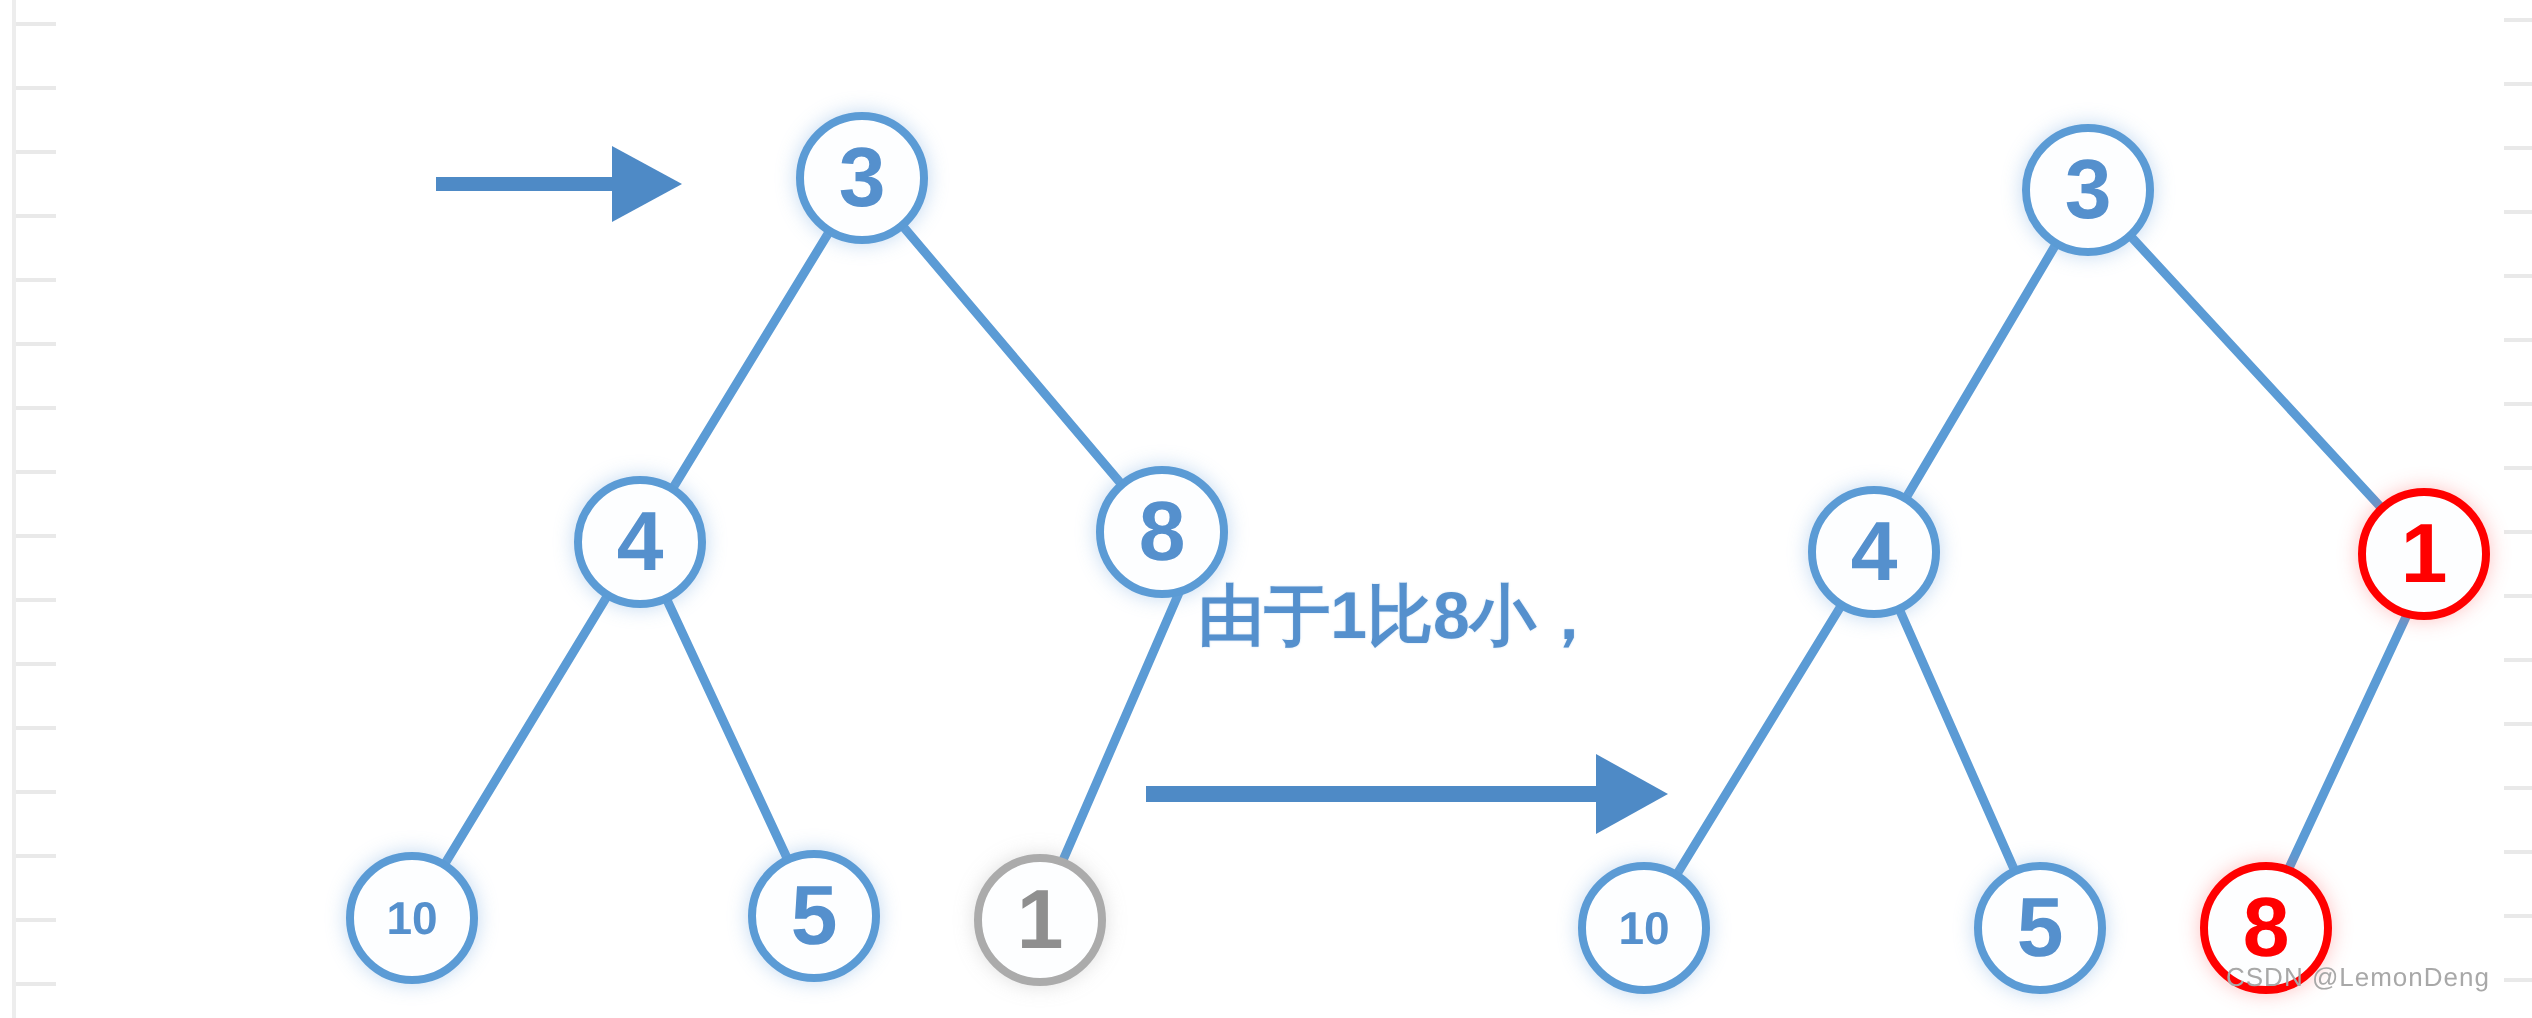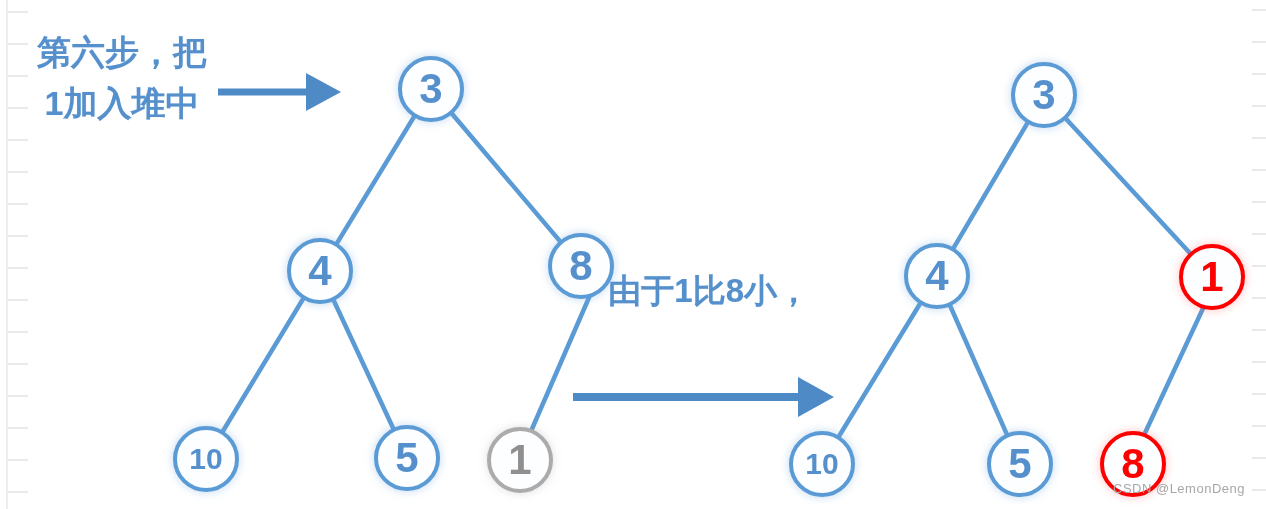--- a/index.html
+++ b/index.html
@@ -27,28 +27,28 @@
     background:#fdfeff;display:flex;align-items:center;justify-content:center;
     transform:translate(-50%,-50%);z-index:2;
   }
   .node-blue{border:4px solid #5B9BD5;box-shadow:0 0 10px rgba(120,170,225,.45);}
   .node-blue .nv{color:#5590CD;}
   .node-red{border:4px solid #FF0000;box-shadow:0 0 10px rgba(255,80,80,.35);}
   .node-red .nv{color:#FF0000;}
   .node-gray{border:4px solid #ABABAB;box-shadow:0 0 10px rgba(160,160,160,.35);}
   .node-gray .nv{color:#8F8F8F;}
   .nv{font-size:42px;font-weight:600;line-height:1;}
-  .node-wide .nv{font-size:30px;}
+  .node-wide .nv{font-size:23px;}
   
   .annotation{
     position:absolute;z-index:2;color:#5590CD;font-weight:bold;
     text-align:center;text-shadow:0 0 1px rgba(91,155,213,.35);
   }
   .annotation-step{left:22px;top:27px;width:200px;font-size:34px;line-height:51px;}
-  .annotation-swap{left:590px;top:266px;width:220px;font-size:33px;line-height:50px;text-align:right;}
+  .annotation-swap{left:590px;top:283px;width:220px;font-size:33px;line-height:50px;}
   .watermark{
     position:absolute;left:1113px;top:481px;z-index:3;
     font-size:13px;color:#A8A8A8;letter-spacing:.5px;white-space:nowrap;
   }
 </style>
 </head>
 <body>
 
 <div class="canvas">
 
@@ -73,24 +73,20 @@
       <line class="arrow-shaft" x1="218" y1="92" x2="306" y2="92" stroke-width="7"></line>
       <polygon class="arrow-head" points="306,73 341,92 306,111"></polygon>
     </g>
 
     <g>
       <line class="arrow-shaft" x1="573" y1="397" x2="798" y2="397" stroke-width="8"></line>
       <polygon class="arrow-head" points="798,377 834,397 798,417"></polygon>
     </g>
   </svg>
 
-  <div class="annotation annotation-step">
-    <div>第六步，把</div>
-    <div>1加入堆中</div>
-  </div>
   <div class="annotation annotation-swap">
     <div>由于1比8小，</div>
   </div>
 
   <div class="node node-blue" style="left:431px;top:89px">
     <span class="nv">3</span>
     </div>
   <div class="node node-blue" style="left:320px;top:271px">
     <span class="nv">4</span>
     </div>

